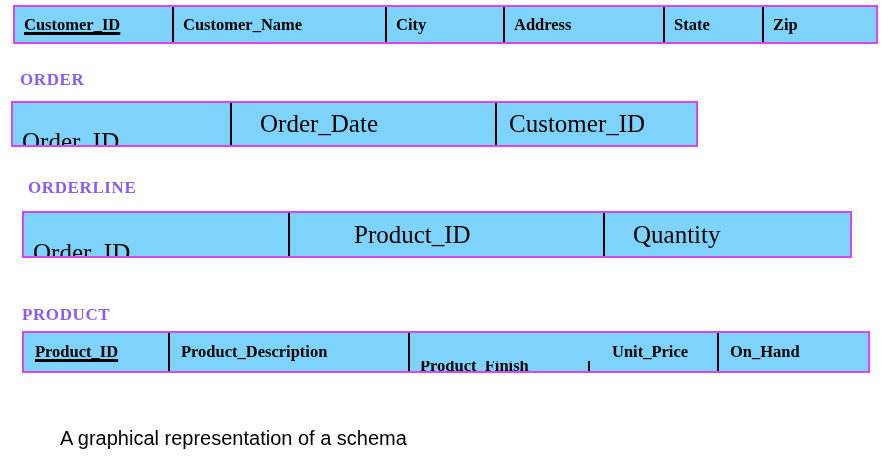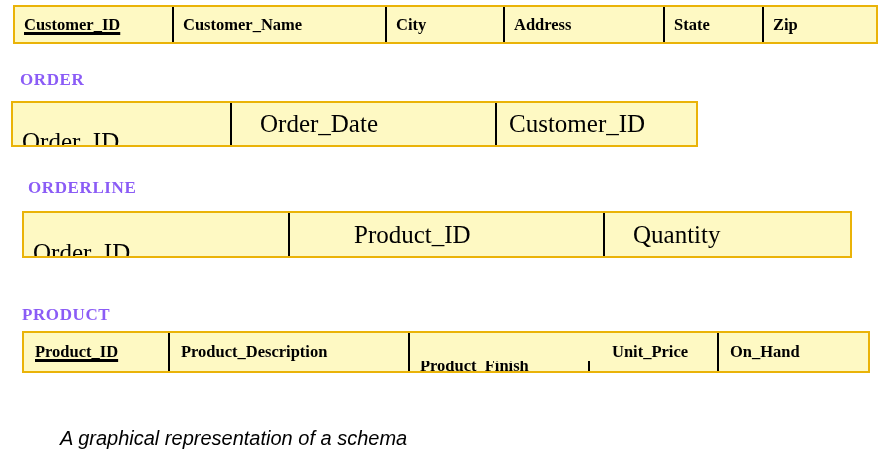--- a/index.html
+++ b/index.html
@@ -21,22 +21,22 @@
   .canvas {
     position: absolute;
     inset: 0;
   }
 
   
   .relation {
     position: absolute;
     display: flex;
     box-sizing: border-box;
-    border: 2px solid #eab308;
-    background: #fef9c3;
+    border: 2px solid #d946ef;
+    background: #7dd3fc;
   }
   .relation .attr {
     box-sizing: border-box;
     display: flex;
     align-items: center;
     border-right: 2px solid #000000;
     padding-left: 9px;
     padding-right: 6px;
     white-space: nowrap;
     overflow: hidden;
@@ -163,15 +163,15 @@
       <span>Product_Finish</span>
     </div>
     <div class="attr" style="width:129px; padding-left:22px;">
       <span>Unit_Price</span>
     </div>
     <div class="attr" style="width:143px; padding-left:11px;">
       <span>On_Hand</span>
     </div>
   </div>
 
-  <div class="caption" style="left:60px; top:427px;font-style:italic;">A graphical representation of a schema</div>
+  <div class="caption" style="left:60px; top:427px;">A graphical representation of a schema</div>
 
 </div>
 
 </body></html>

